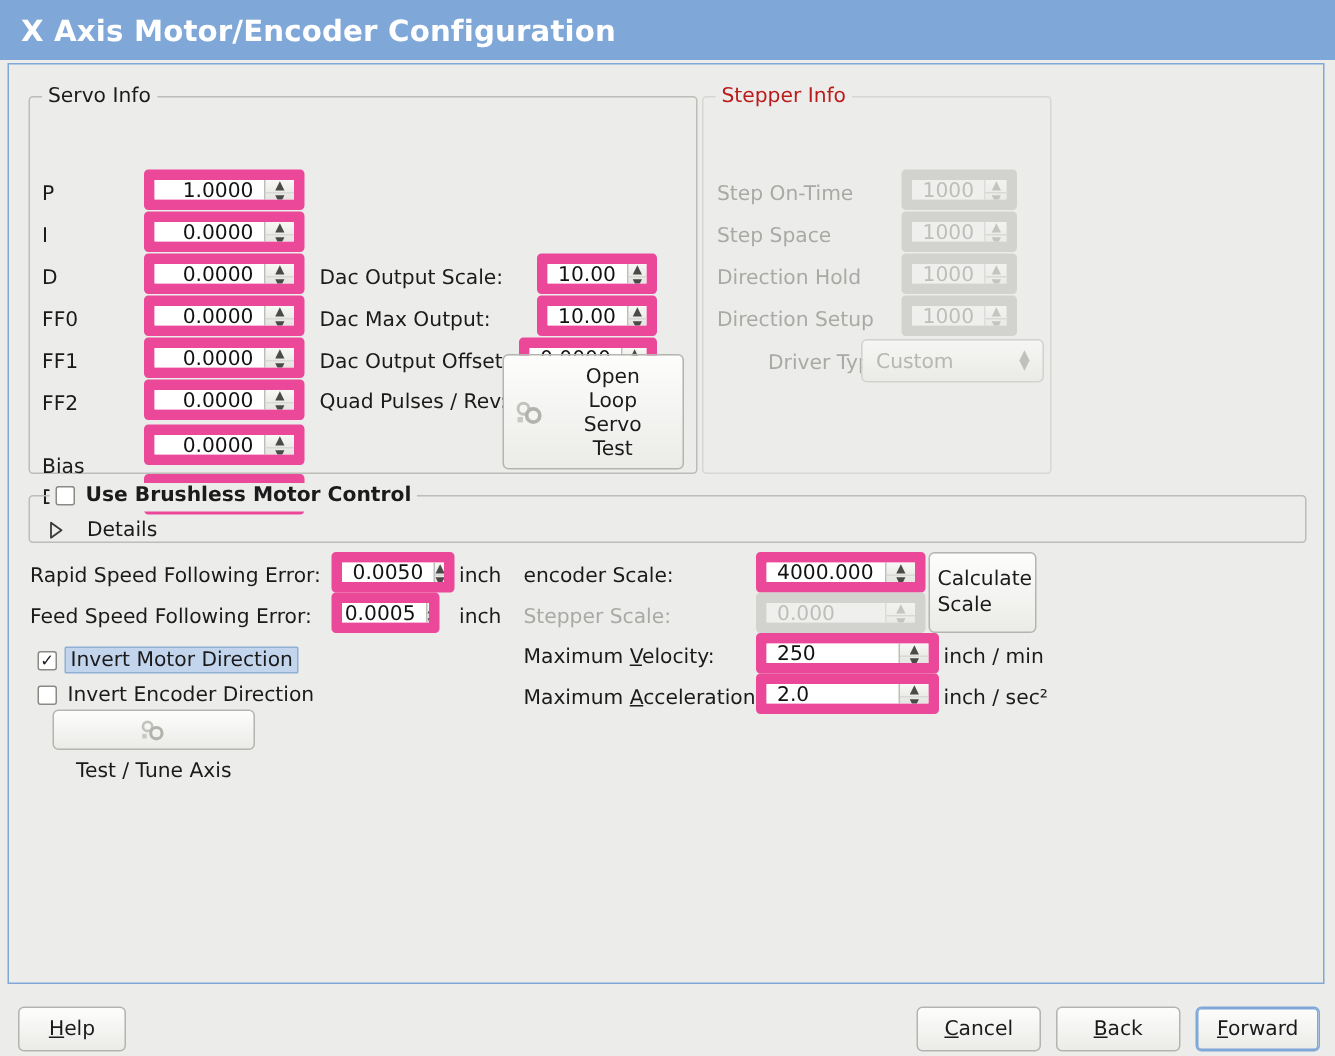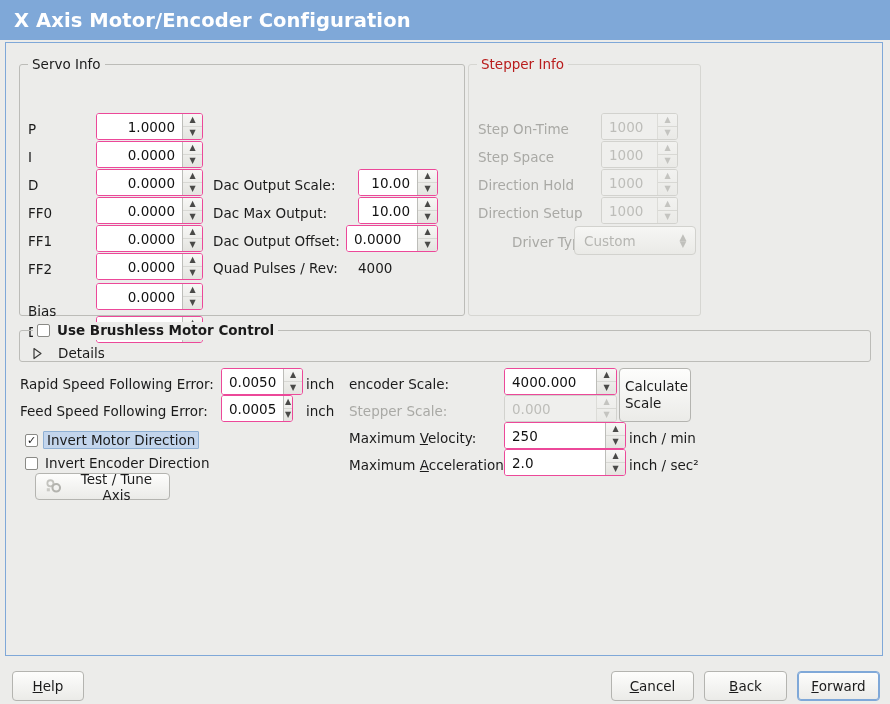--- a/index.html
+++ b/index.html
@@ -45,21 +45,21 @@
   .legend.dim{color:#b91c1c;}
   .frame.dim{border-color:#d6d6d2;}
 
   
   .lbl{position:absolute;white-space:nowrap;line-height:16px;font-size:13.5px;}
   .lbl.dim{color:#a9a9a5;}
   .lbl u{text-decoration:underline;}
 
   
   .spin{position:absolute;height:27px;display:flex;box-sizing:border-box;
-        border:1px solid #ec4899;border-radius:3px;background:#ffffff;
+        border:7px solid #ec4899;border-radius:3px;background:#ffffff;
         overflow:hidden;}
   .spin .val{
     flex:1;display:flex;align-items:center;
     padding:0 7px;font-size:13.5px;color:#111;
     background:#ffffff;box-sizing:border-box;
   }
   .spin .val.r{justify-content:flex-end;}
   .spin .val.l{justify-content:flex-start;}
   .spin .btns{
     width:19px;display:flex;flex-direction:column;
@@ -102,21 +102,21 @@
     display:flex;align-items:center;justify-content:center;
     font-size:13.5px;color:#1b1b1b;cursor:default;
     text-align:center;
   }
   .btn.focus{
     border-color:#7fa8d8;
     box-shadow:0 0 0 1px #7fa8d8 inset;
   }
   .btn u{text-decoration:underline;}
 
-  .btn-icon{display:flex;align-items:center;gap:6px;padding:4px 8px;justify-content:flex-start;}
+  .btn-icon{display:flex;align-items:center;gap:6px;padding:4px 8px;justify-content:flex-start;flex-direction:column;}
 
   
   .gears{position:relative;width:22px;height:20px;flex:0 0 22px;}
   .gears svg{display:block;}
 
   
   .chk{position:absolute;display:flex;align-items:center;gap:7px;white-space:nowrap;}
   .chk .box{
     width:13px;height:13px;box-sizing:border-box;
     border:1px solid #8a8a86;border-radius:2px;background:#fff;
@@ -256,20 +256,37 @@
       <div class="val l">0.0000</div>
       <div class="btns">
         <i>▲</i>
         <i>▼</i>
       </div>
     </div>
 
     <div class="lbl" style="left:207px;top:217px;">Quad Pulses / Rev:</div>
     <div class="static" style="left:352px;top:217px;">4000</div>
 
+    <div class="btn" style="left:329px;top:193px;width:121px;height:77px;">
+      <div style="display:flex;align-items:center;gap:4px;width:100%;padding:0 6px;box-sizing:border-box;">
+        <span class="gears">
+          <svg width="22" height="20" viewBox="0 0 22 20">
+            <circle cx="7" cy="7.5" r="3.6" fill="none" stroke="#c3c3be" stroke-width="2"></circle>
+            <circle cx="13.5" cy="12" r="4.4" fill="none" stroke="#b3b3ae" stroke-width="2.4"></circle>
+            <rect x="3" y="13" width="3.6" height="3.6" fill="#c9c9c4"></rect>
+          </svg>
+        </span>
+        <span style="flex:1;text-align:center;line-height:16px;">
+          <span>Open</span><br>
+          <span>Loop</span><br>
+          <span>Servo</span><br>
+          <span>Test</span>
+        </span>
+      </div>
+    </div>
 
     <div class="group" style="left:462px;top:13px;width:233px;height:260px;">
       <div class="frame dim"></div>
       <div class="legend dim">Stepper Info</div>
     </div>
 
     <div class="lbl dim" style="left:472px;top:78px;">Step On-Time</div>
     <div class="spin dim" style="left:595px;top:70px;width:77px;">
       <div class="val l">1000</div>
       <div class="btns">

